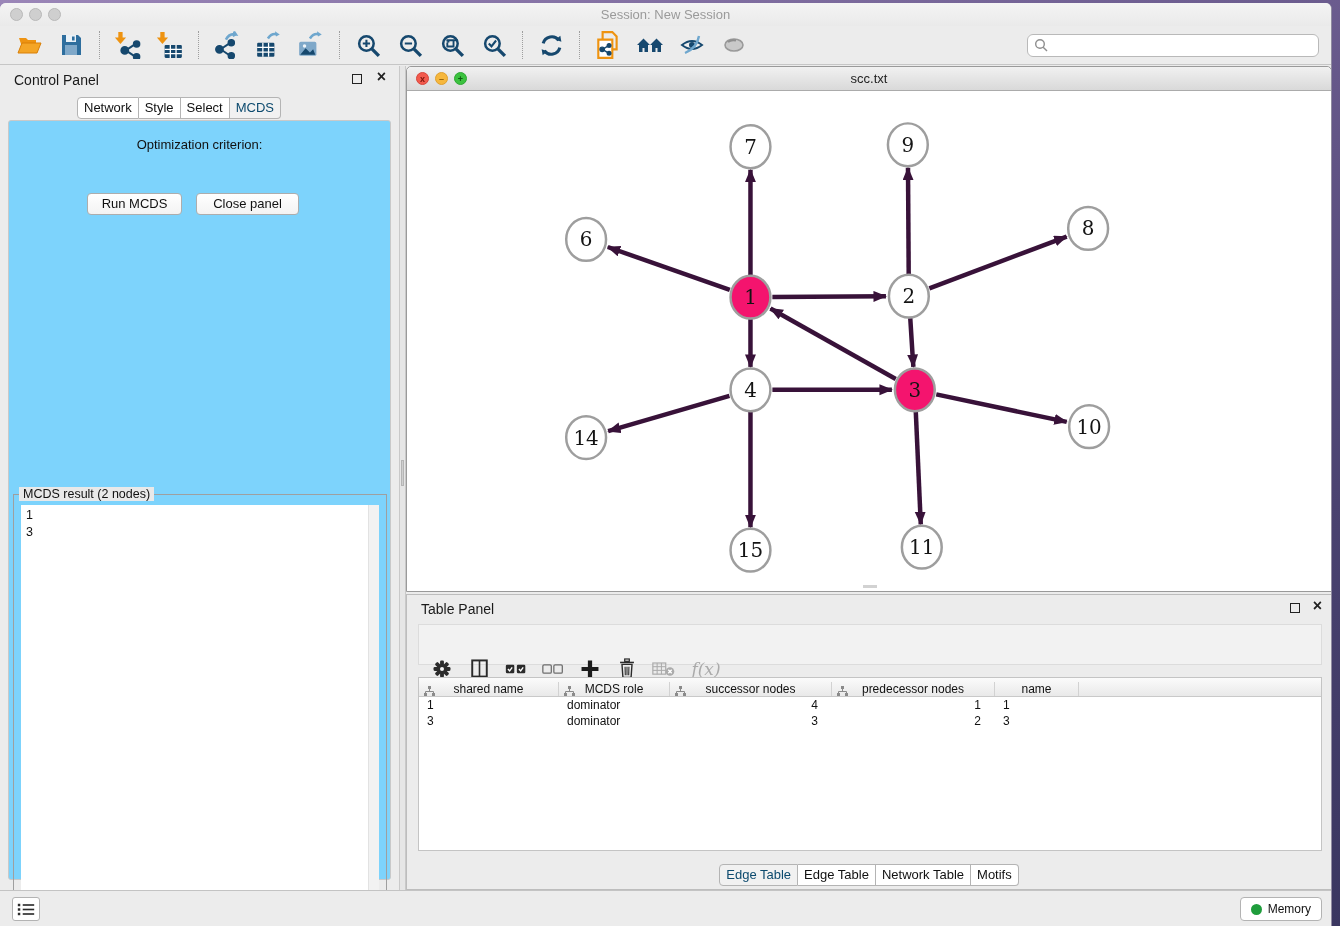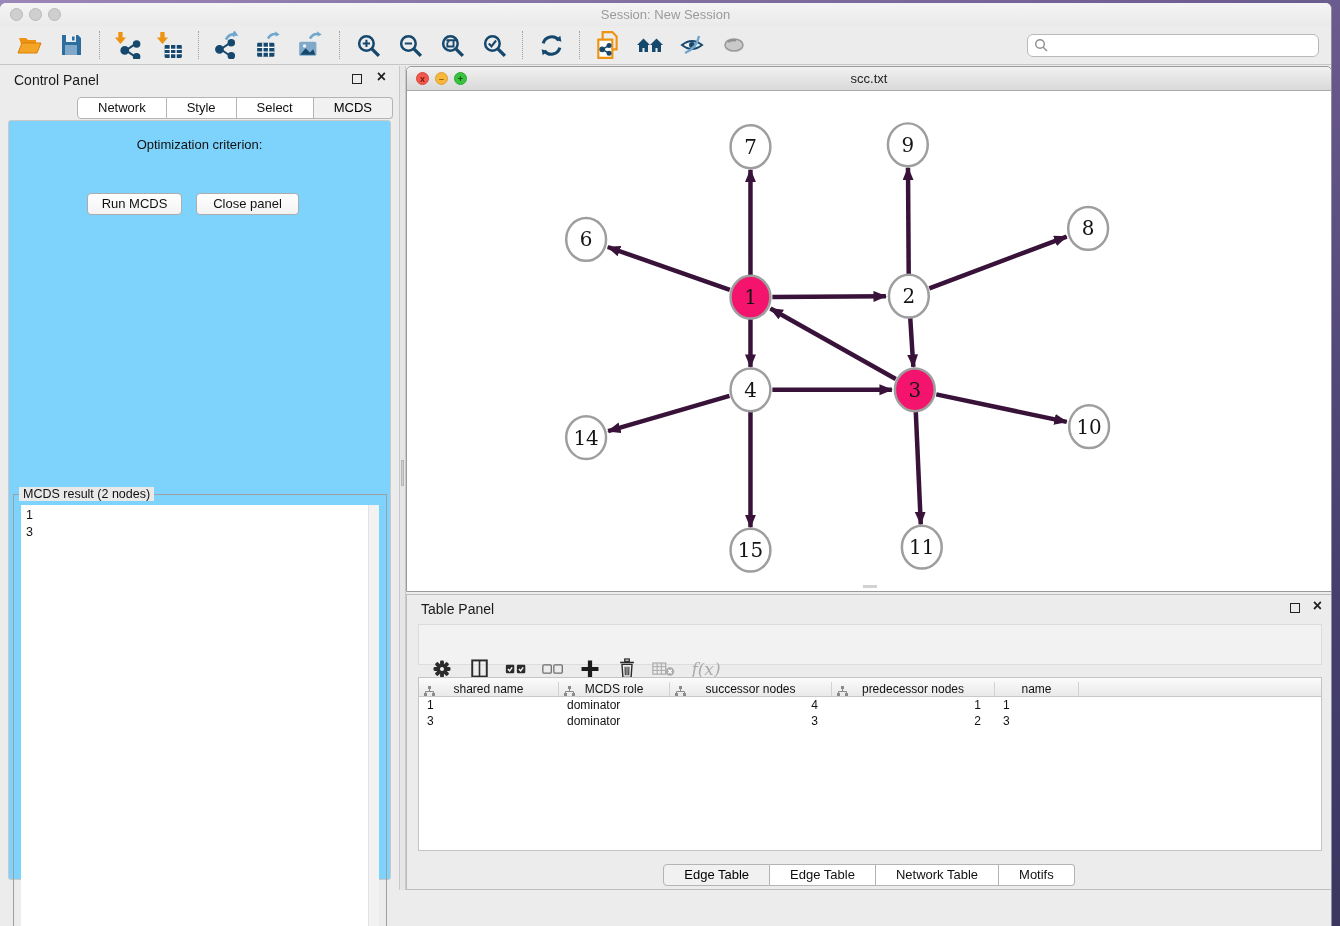--- a/index.html
+++ b/index.html
@@ -31,24 +31,24 @@
   .search-input { width:292px; height:23px; border:1px solid #b9b9b9; border-radius:6px;
     background:#fff; font-size:13px; padding:0 8px 0 26px; outline:none; }
   .search-glass { position:absolute; left:7px; top:4px; }
   
   .control-panel { position:absolute; left:0; top:63px; width:399px; height:824px; }
   .panel-title { position:absolute; left:14px; top:6px; font-size:14px; color:#1a1a1a; }
   .panel-ctrl { position:absolute; top:6px; font-size:14px; line-height:14px; color:#222; cursor:default; }
   .float-box { width:10px; height:10px; border:1.6px solid #222; margin-top:2px; }
   .cp-tabs { position:absolute; left:77px; top:31px; display:flex; }
   .tab { height:22px; background:#fff; border:1px solid #b4b4b4; border-left:none;
-    font-size:13px; line-height:20px; padding:0 20px; color:#111; white-space:nowrap; }
+    font-size:13px; line-height:20px; padding:0 6px; color:#111; white-space:nowrap; }
   .tab:first-child { border-left:1px solid #b4b4b4; border-radius:4px 0 0 4px; }
   .tab:last-child { border-radius:0 4px 4px 0; }
-  .tab.active { background:#f1f1f1; color:#000000; }
+  .tab.active { background:#f1f1f1; color:#0c4a6e; }
   .cp-box { position:absolute; left:8px; top:54px; width:383px; height:760px;
     background:#7dd3fc; border:1px solid #c9c9c9; border-radius:3px; }
   .opt-label { position:absolute; left:0; right:0; top:16px; text-align:center; font-size:13px; color:#111; }
   .cp-select { position:absolute; left:28px; top:38px; width:307px; height:23px;
     background:#fff; border:1px solid #b2b2b2; border-radius:4px; font-size:13px;
     line-height:21px; padding:0 26px 0 10px; color:#111; }
   .stepper { position:absolute; right:5px; top:4px; width:13px; height:14px;
     display:flex; flex-direction:column; align-items:center; justify-content:space-between; }
   .tri-up { width:0; height:0; border-left:4px solid transparent; border-right:4px solid transparent; border-bottom:5px solid #555; }
   .tri-down { width:0; height:0; border-left:4px solid transparent; border-right:4px solid transparent; border-top:5px solid #555; }
@@ -547,14 +547,32 @@
     </div>
 
     <div class="tp-tabs">
       <div class="tab active">Edge Table</div>
       <div class="tab">Edge Table</div>
       <div class="tab">Network Table</div>
       <div class="tab">Motifs</div>
     </div>
   </div>
 
+  <div class="status-bar">
+    <div class="list-btn">
+      <svg width="18" height="15" viewBox="0 0 22 18">
+        <g fill="#2b2b2b">
+          <rect x="1" y="2" width="3" height="3"></rect>
+            <rect x="7" y="2.5" width="14" height="2"></rect>
+          <rect x="1" y="7.5" width="3" height="3"></rect>
+            <rect x="7" y="8" width="14" height="2"></rect>
+          <rect x="1" y="13" width="3" height="3"></rect>
+            <rect x="7" y="13.5" width="14" height="2"></rect>
+        </g>
+      </svg>
+    </div>
+    <div class="memory-btn">
+      <span class="mem-dot" id="mem-dot" style="background: rgb(31, 157, 60);"></span>
+      <span>Memory</span>
+    </div>
+  </div>
 
 </div>
 
 </body></html>

